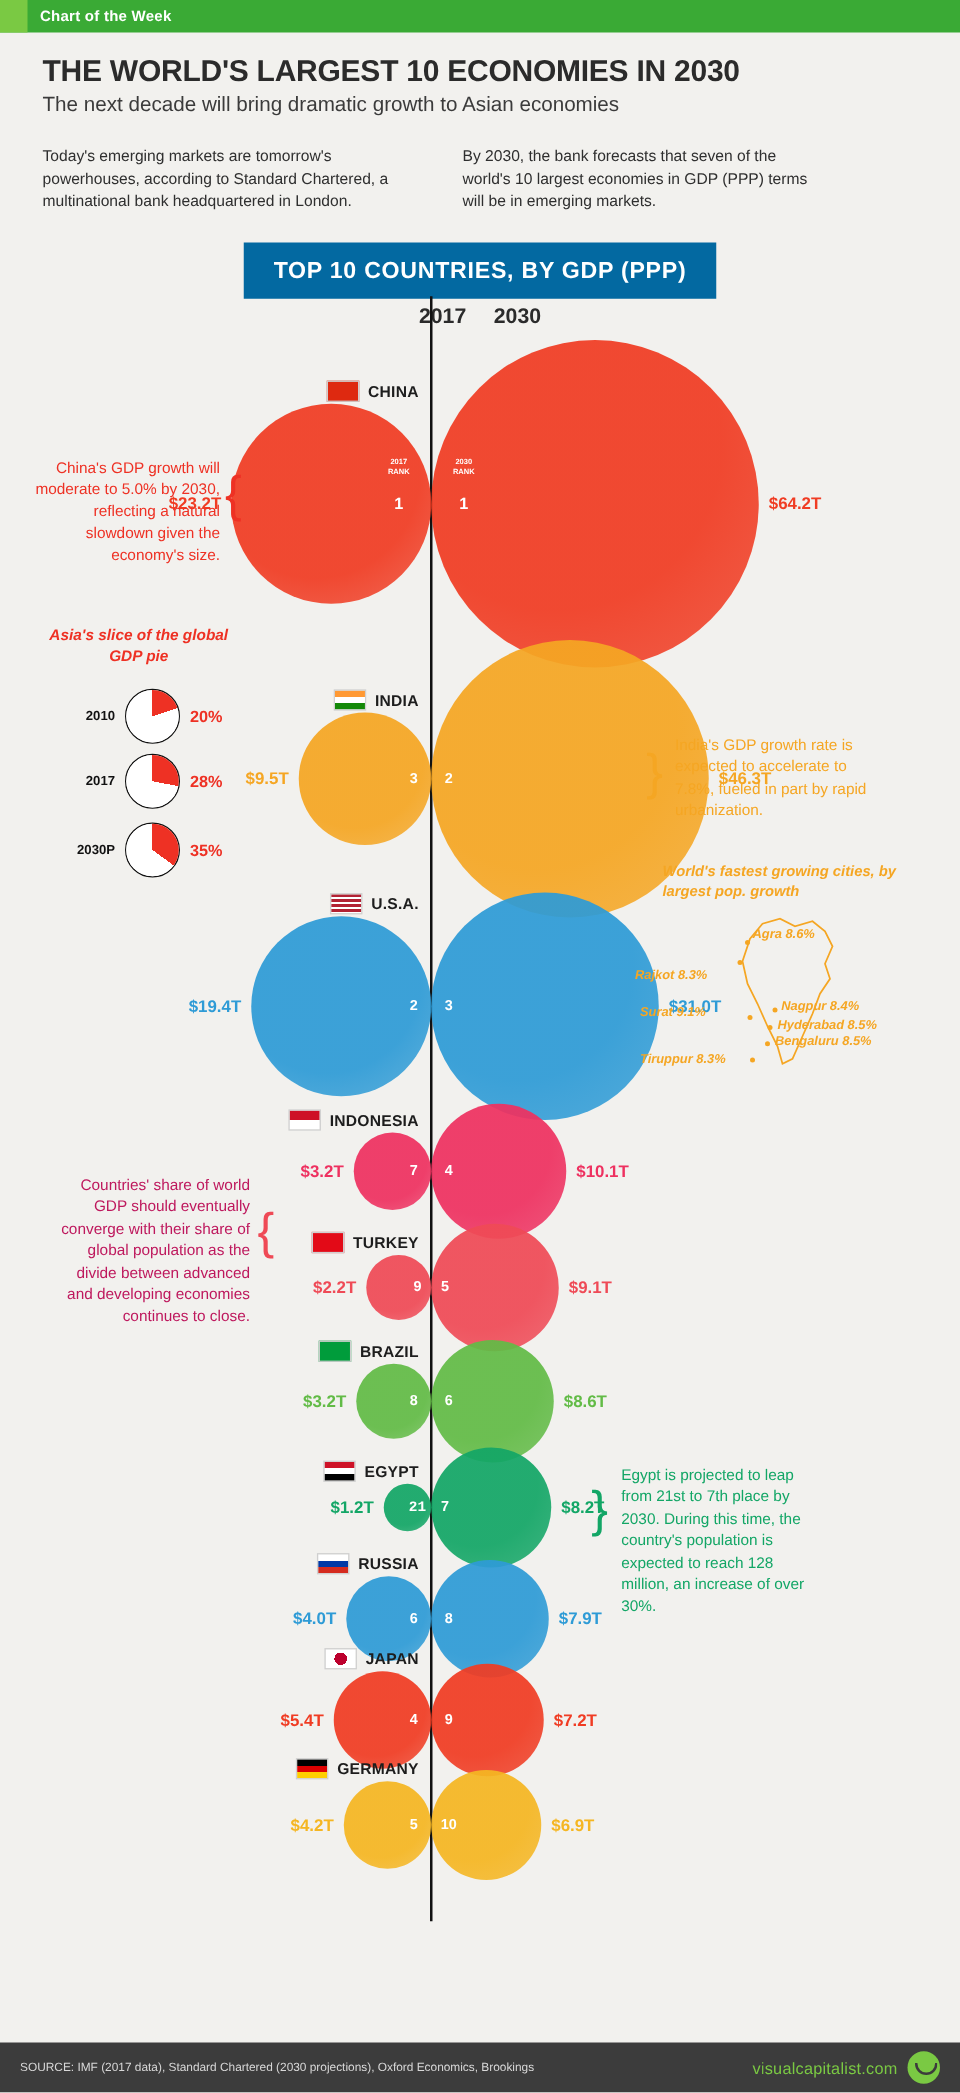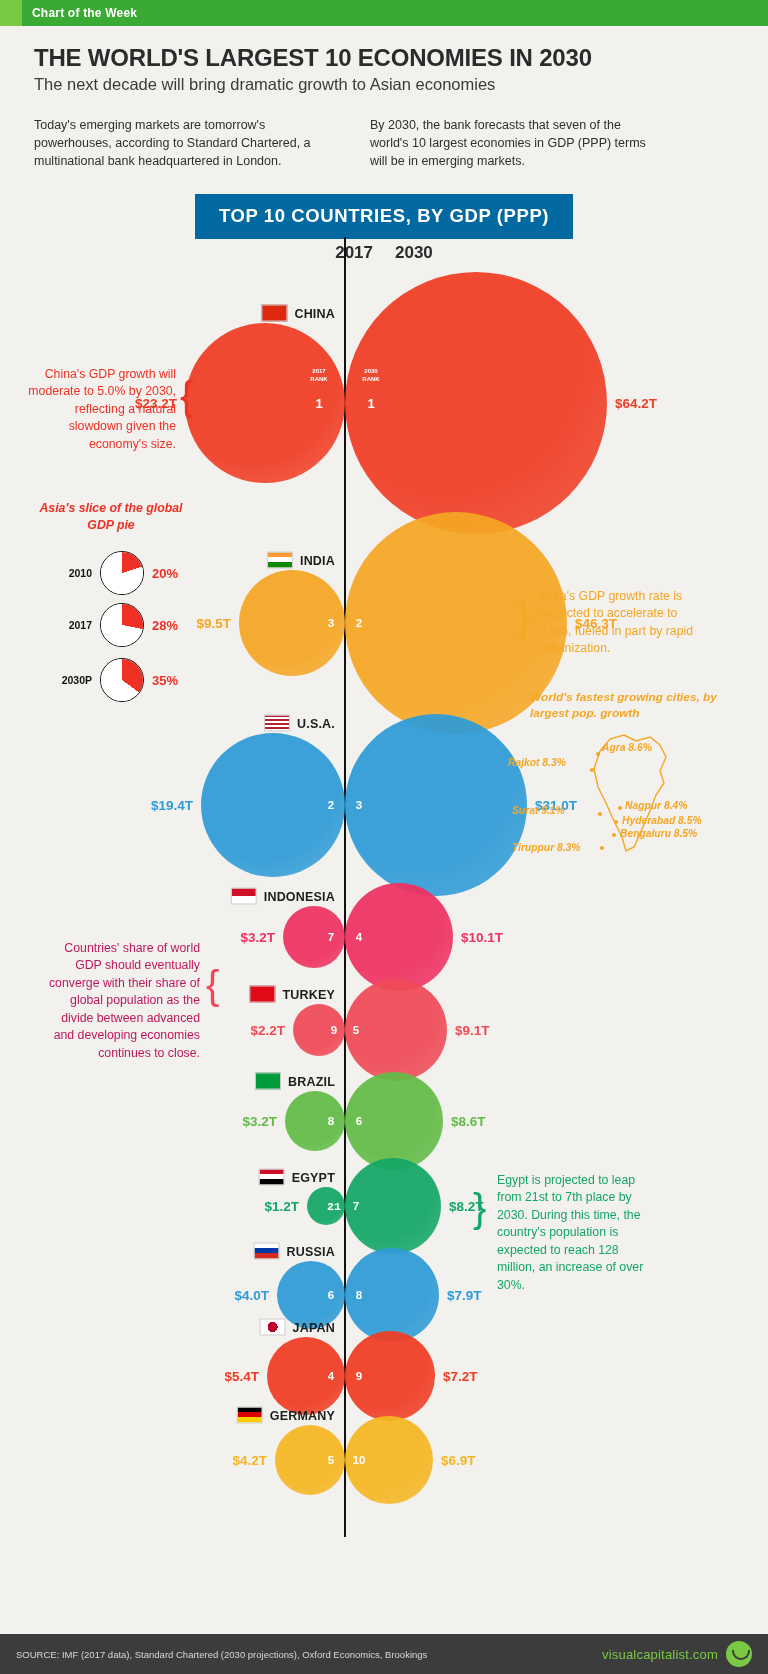--- a/index.html
+++ b/index.html
@@ -329,21 +329,21 @@
     <div class="pie-pct" style="left: 152px; top: 680px;">35%</div>
   </div>
 
 <div class="map-title" style="left:530px; top:690px; width:200px;">World's fastest growing cities, by largest pop. growth</div>
 <svg style="position:absolute; left:580px; top:725px;" width="100" height="135" viewBox="0 0 100 135">
   <path d="M20,26 L30,14 L44,10 L56,16 L70,12 L80,20 L86,32 L80,46 L84,58 L76,70 L70,86 L62,104 L54,122 L46,126 L42,112 L34,96 L26,78 L18,62 L14,44 Z" fill="none" stroke="#f5a623" stroke-width="1.4"></path>
 </svg>
 <div id="cities">
     <div class="city" style="left: 602px; top: 742px;">Agra 8.6%</div>
     <div class="dot" style="left: 596px; top: 752px;"></div>
-    <div class="city" style="left: 508px; top: 757px; text-align: right;">Rajkot 8.3%</div>
+    <div class="city" style="left: 508px; top: 775px; text-align: right;">Rajkot 8.3%</div>
     <div class="dot" style="left: 590px; top: 768px;"></div>
     <div class="city" style="left: 625px; top: 800px;">Nagpur 8.4%</div>
     <div class="dot" style="left: 618px; top: 806px;"></div>
     <div class="city" style="left: 512px; top: 805px;">Surat 9.1%</div>
     <div class="dot" style="left: 598px; top: 812px;"></div>
     <div class="city" style="left: 622px; top: 815px;">Hyderabad 8.5%</div>
     <div class="dot" style="left: 614px; top: 820px;"></div>
     <div class="city" style="left: 620px; top: 828px;">Bengaluru 8.5%</div>
     <div class="dot" style="left: 612px; top: 833px;"></div>
     <div class="city" style="left: 512px; top: 842px;">Tiruppur 8.3%</div>

